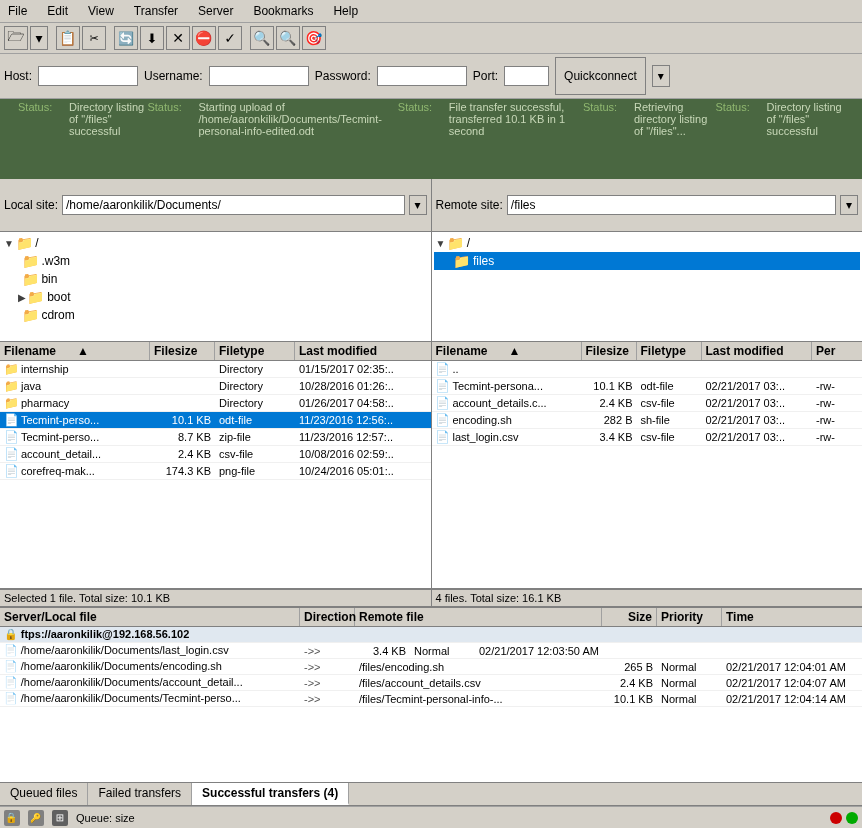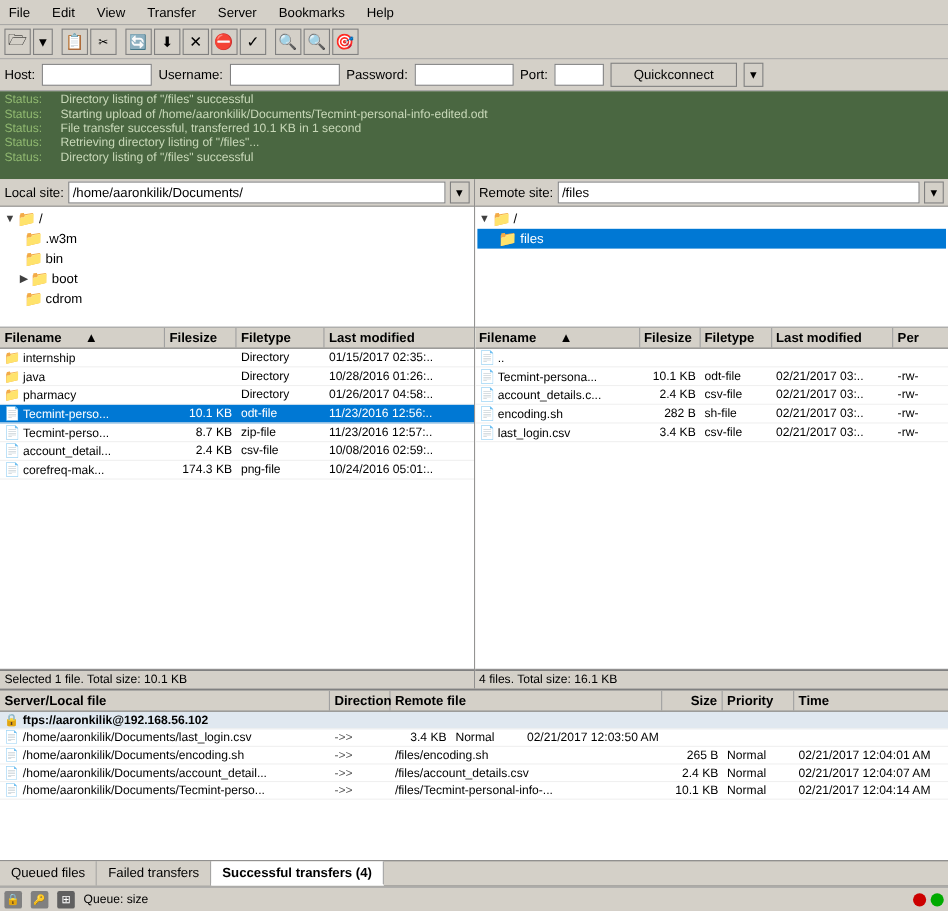--- a/index.html
+++ b/index.html
@@ -65,45 +65,45 @@
       border: 1px solid #808080;
       background: white;
       padding: 1px 3px;
       font-size: 12px;
     }
     .conn-host { width: 100px; }
     .conn-user { width: 100px; }
     .conn-pass { width: 90px; }
     .conn-port { width: 45px; }
     .quickconnect-btn {
-      height: 22px;
+      height: 38px;
       background: #d4d0c8;
       border: 1px solid #808080;
       cursor: pointer;
-      padding: 0 20px;
+      padding: 0 8px;
       font-size: 12px;
     }
     .quickconnect-drop {
       width: 18px; height: 22px;
       background: #d4d0c8;
       border: 1px solid #808080;
       cursor: pointer;
       display: flex; align-items: center; justify-content: center;
     }
 
     
     .status-panel {
       background: #4a6741;
       color: #c8d8b8;
       font-size: 11px;
-      padding: 2px 4px;
+      padding: 2px 18px;
       height: 80px;
       overflow: hidden;
       display: flex;
-      flex-direction: column;
+      flex-direction: row;
       gap: 1px;
     }
     .status-line { display: flex; gap: 6px; }
     .status-label { color: #90b870; min-width: 45px; }
 
     
     .middle-pane {
       display: flex;
       flex: 1;
       min-height: 0;
@@ -115,21 +115,21 @@
       flex-direction: column;
       flex: 1;
       background: #d4d0c8;
       border-right: 1px solid #808080;
     }
     .file-panel:last-child { border-right: none; }
 
     .site-bar {
       display: flex;
       align-items: center;
-      padding: 2px 4px;
+      padding: 16px 4px;
       gap: 4px;
       background: #d4d0c8;
       border-bottom: 1px solid #808080;
     }
     .site-input {
       flex: 1;
       height: 20px;
       border: 1px solid #808080;
       background: white;
       padding: 1px 3px;
@@ -221,21 +221,21 @@
     .file-icon { font-size: 12px; margin-right: 2px; }
     .status-bar-file {
       background: #d4d0c8;
       padding: 2px 4px;
       font-size: 11px;
       border-top: 1px solid #808080;
     }
 
     
     .queue-panel {
-      height: 180px;
+      height: 200px;
       background: #d4d0c8;
       border-top: 2px solid #808080;
       display: flex;
       flex-direction: column;
     }
     .queue-list-area {
       flex: 1;
       background: white;
       overflow-y: auto;
     }

